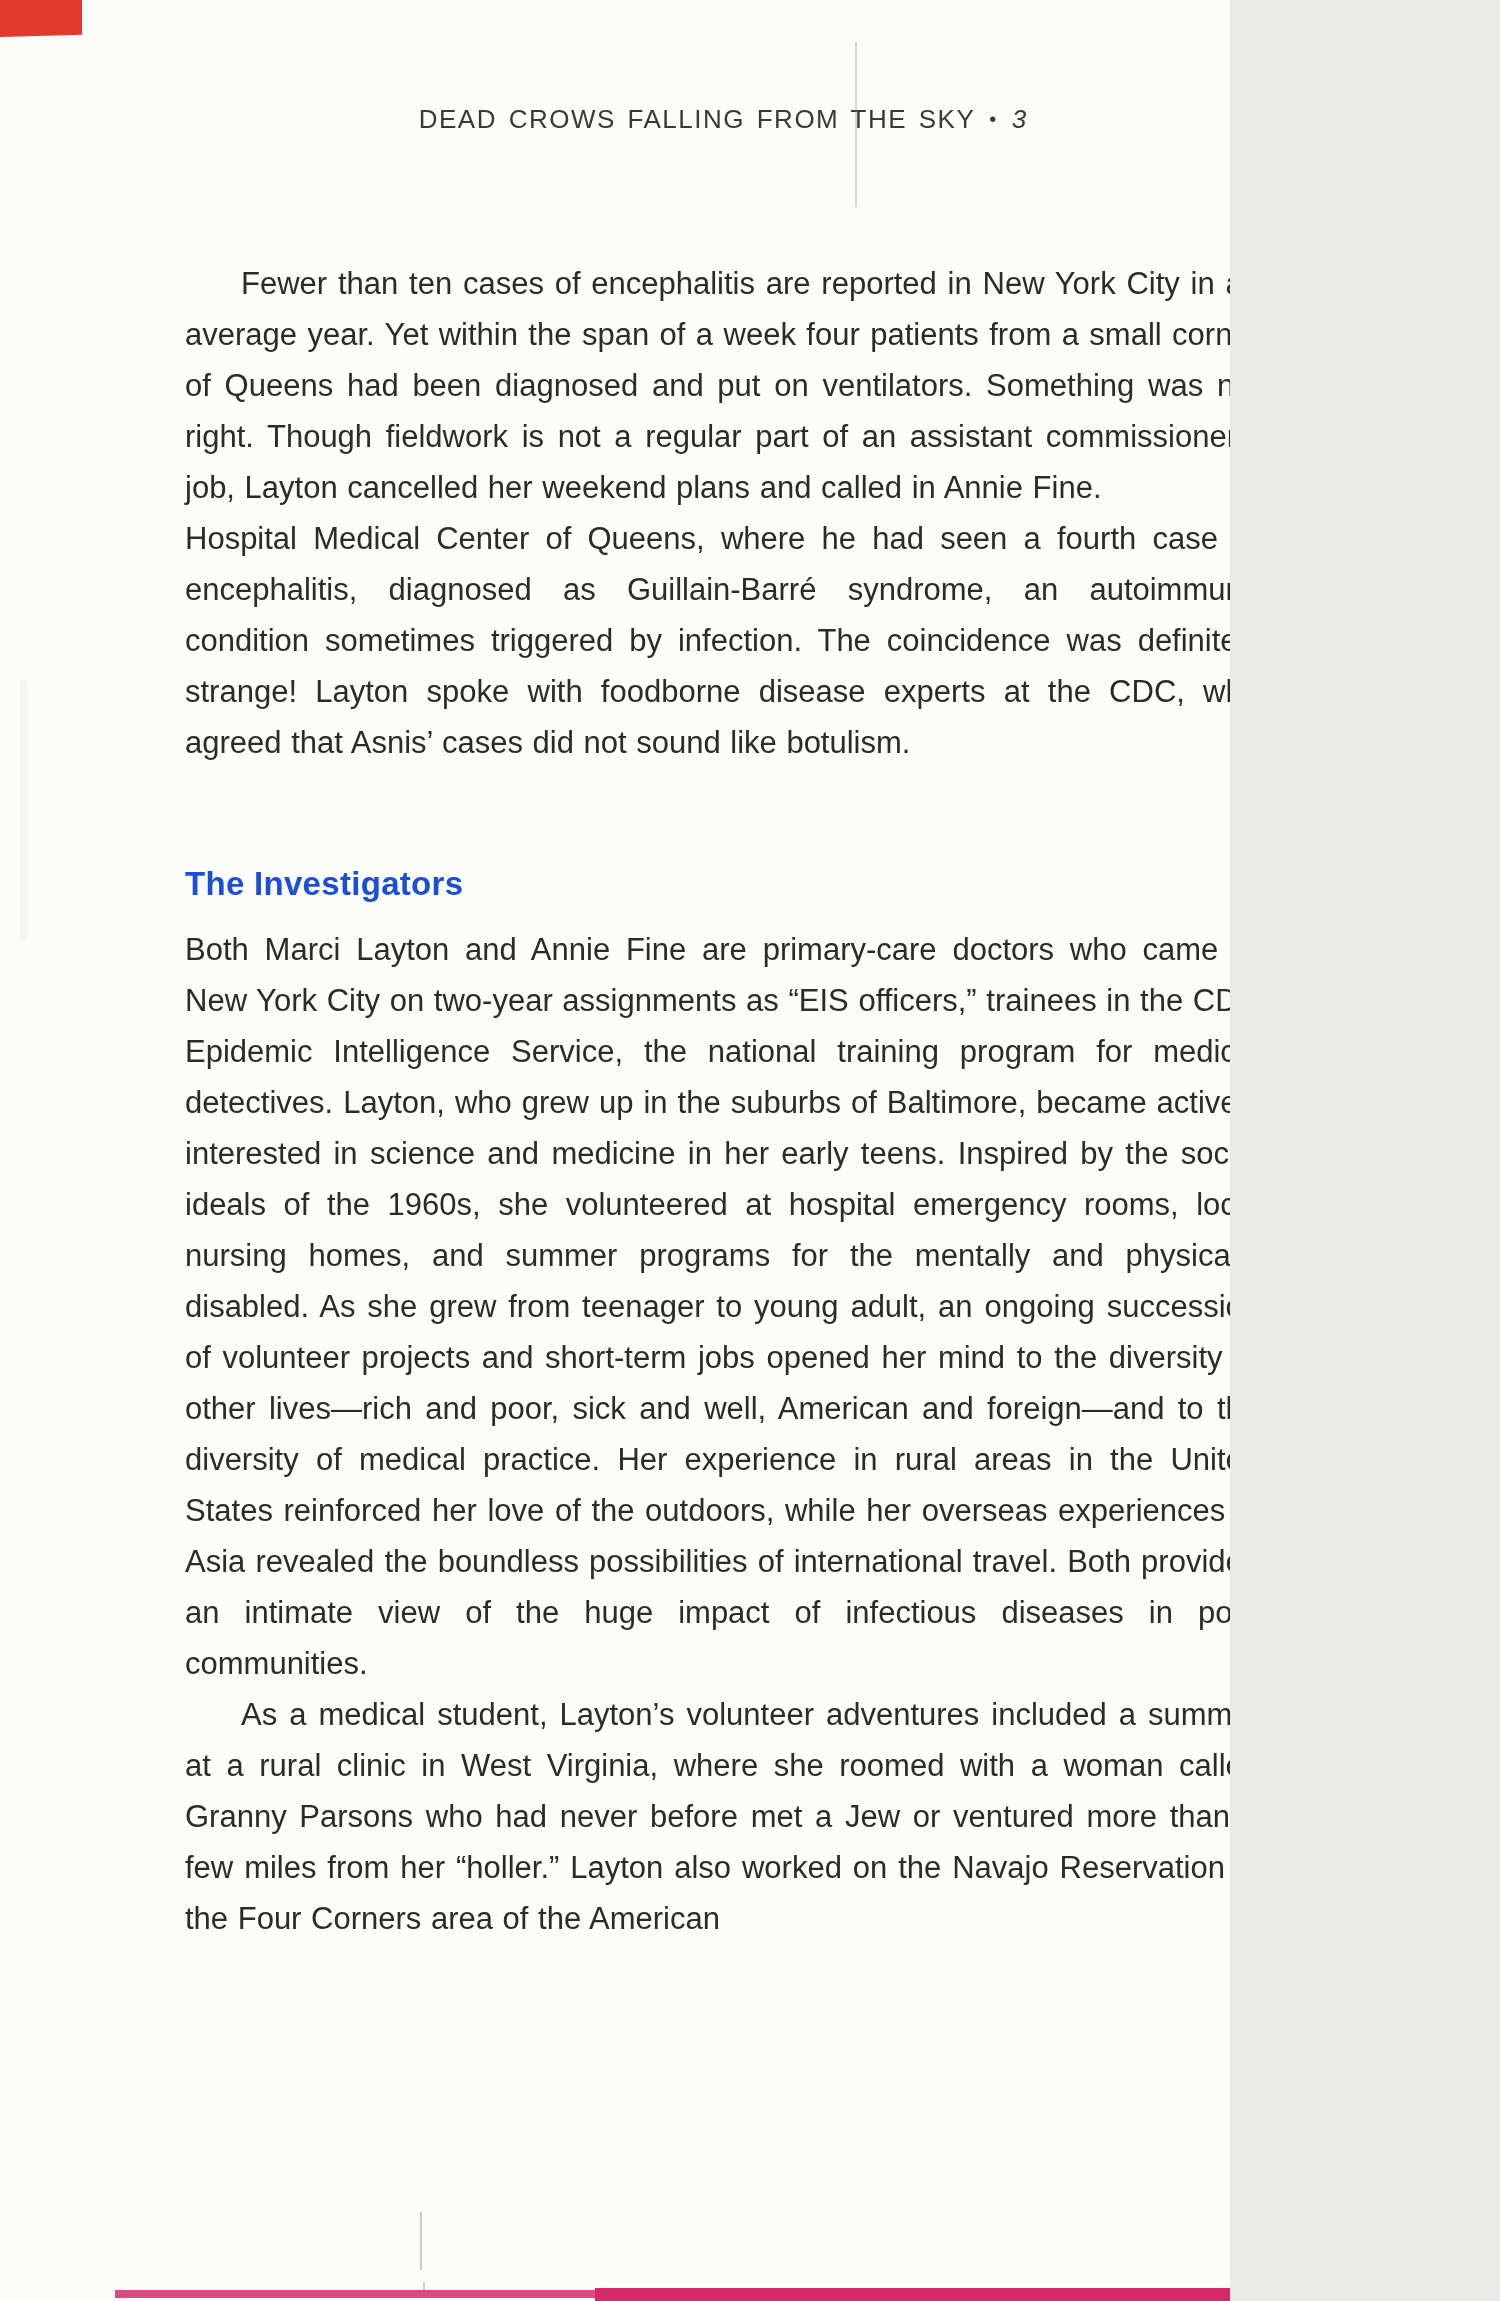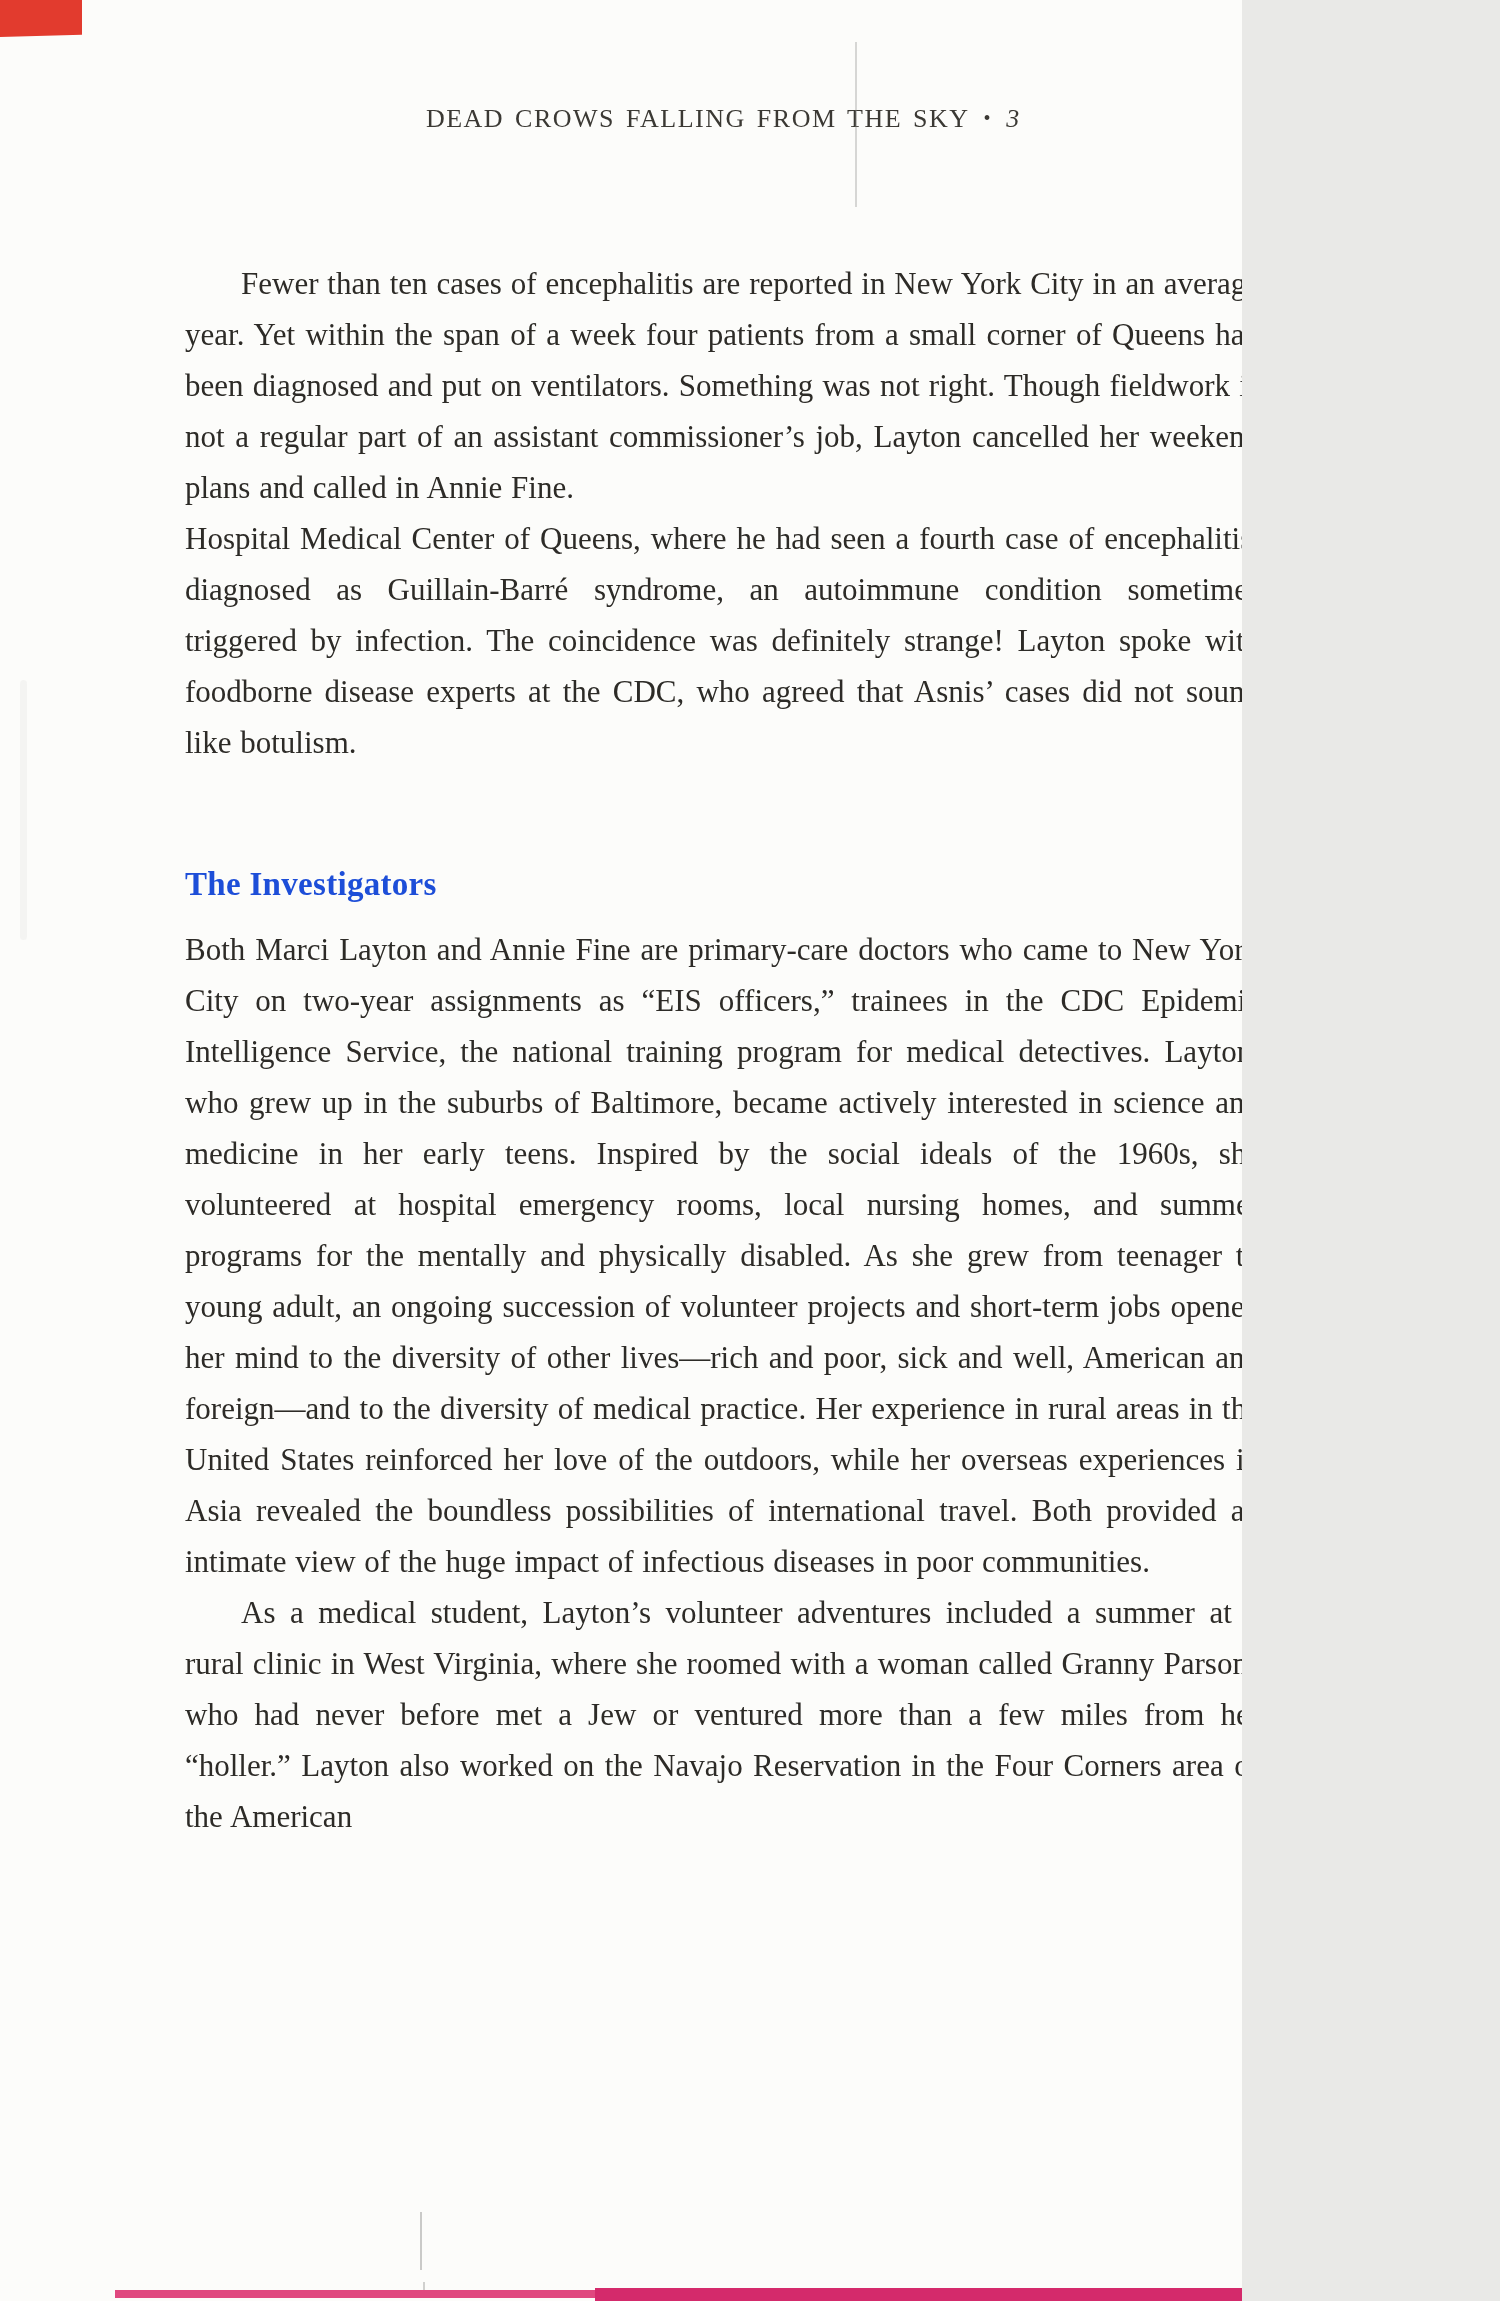--- a/index.html
+++ b/index.html
@@ -6,23 +6,22 @@
     margin: 0;
     padding: 0;
     background: #e9e9e7;
   }
   .page {
     position: relative;
     width: 1230px;
     height: 2301px;
     background: #fcfcfa;
     overflow: hidden;
-    font-family: Liberation Serif, serif;
+    font-family: Liberation Sans, sans-serif;
     color: #2d2b27;
-    padding-left: 12px;
   }
   .running-header {
     position: absolute;
     top: 104px;
     left: 185px;
     width: 1075px;
     text-align: center;
     font-size: 26px;
     letter-spacing: 1.5px;
     word-spacing: 3px;

